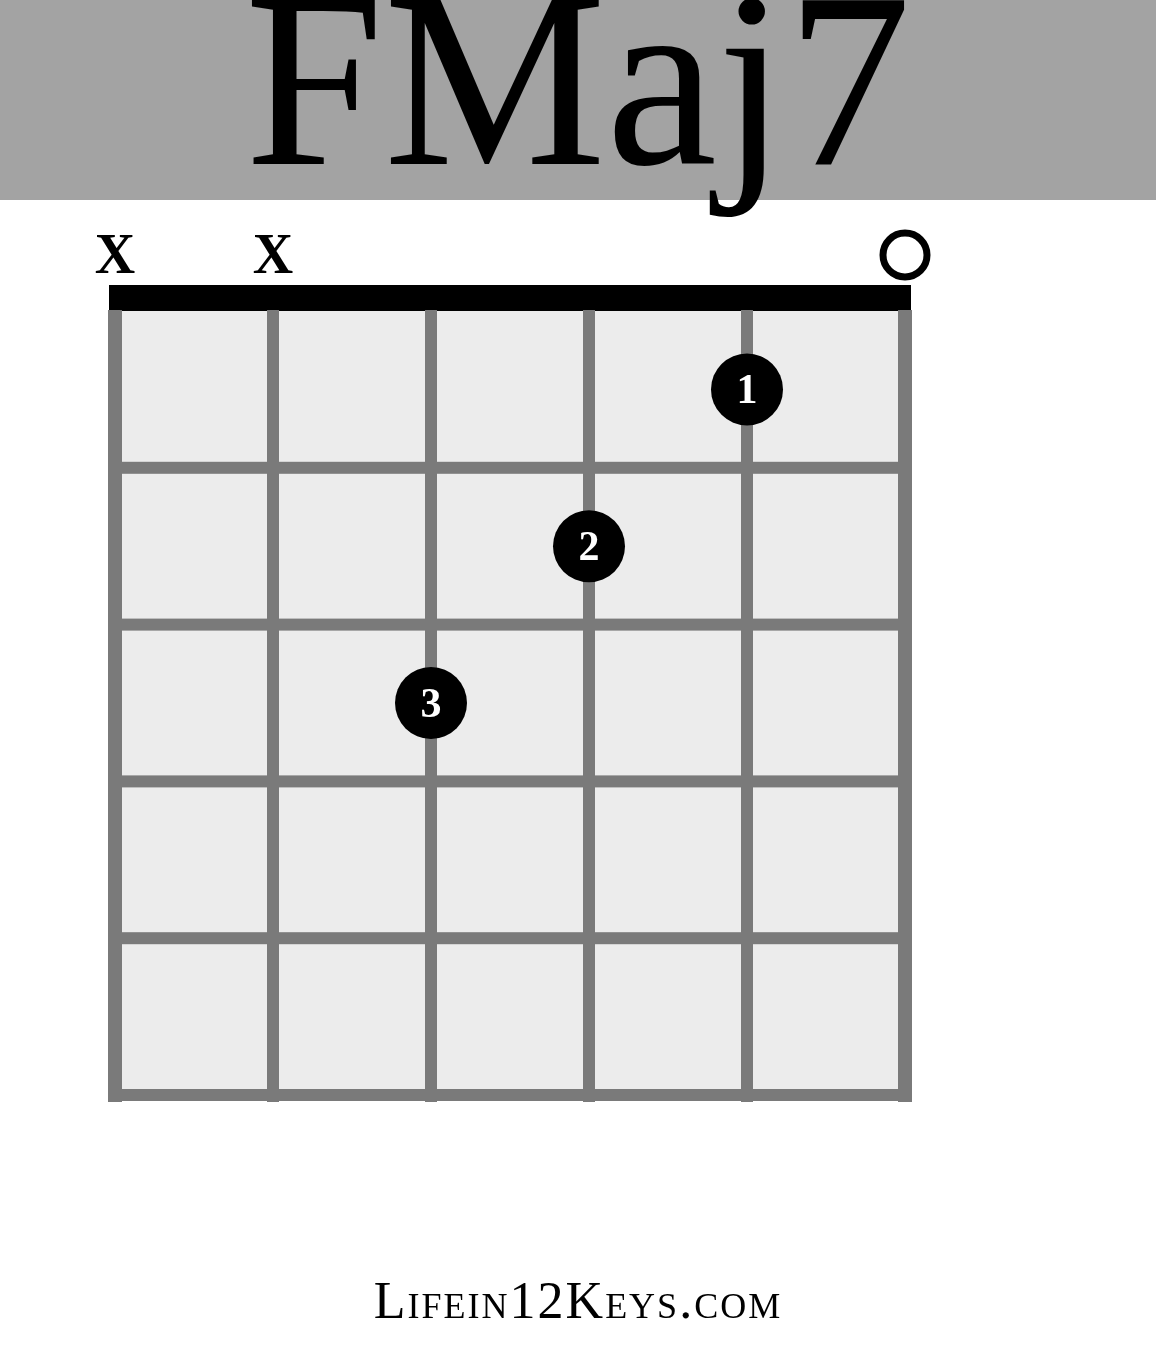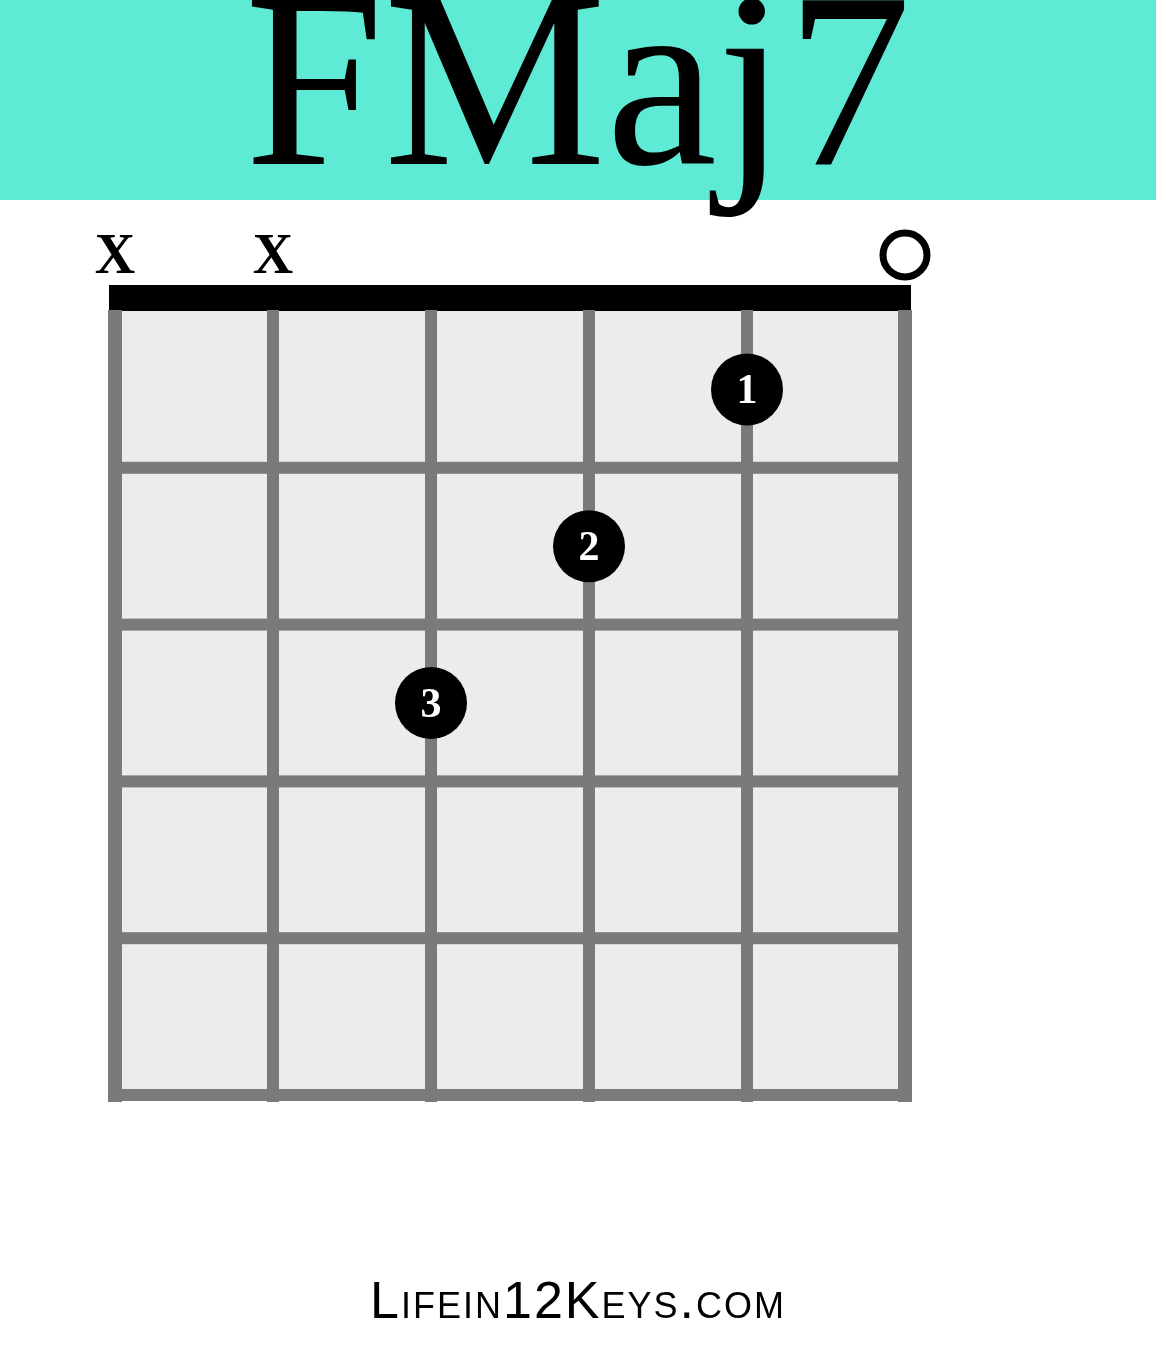--- a/index.html
+++ b/index.html
@@ -7,21 +7,21 @@
     padding: 0;
     width: 1156px;
     height: 1350px;
     background: #ffffff;
     font-family: "Times New Roman", Georgia, serif;
     overflow: hidden;
   }
   .header {
     width: 100%;
     height: 200px;
-    background: #5eead4;
+    background: #a3a3a3;
     text-align: center;
     position: relative;
   }
   .chord-name {
     font-size: 250px;
     line-height: 200px;
     color: #000;
     font-weight: 400;
     display: inline-block;
     position: relative;
@@ -37,21 +37,21 @@
     top: 0;
     left: 0;
     width: 1156px;
     height: 1080px;
   }
   .footer {
     position: absolute;
     bottom: 20px;
     width: 100%;
     text-align: center;
-    font-family: Liberation Sans, sans-serif;
+    font-family: Liberation Serif, serif;
     font-variant: small-caps;
     letter-spacing: 2px;
     font-size: 52px;
     color: #000;
   }
 </style>
 </head>
 <body>
 
 <div class="header">

